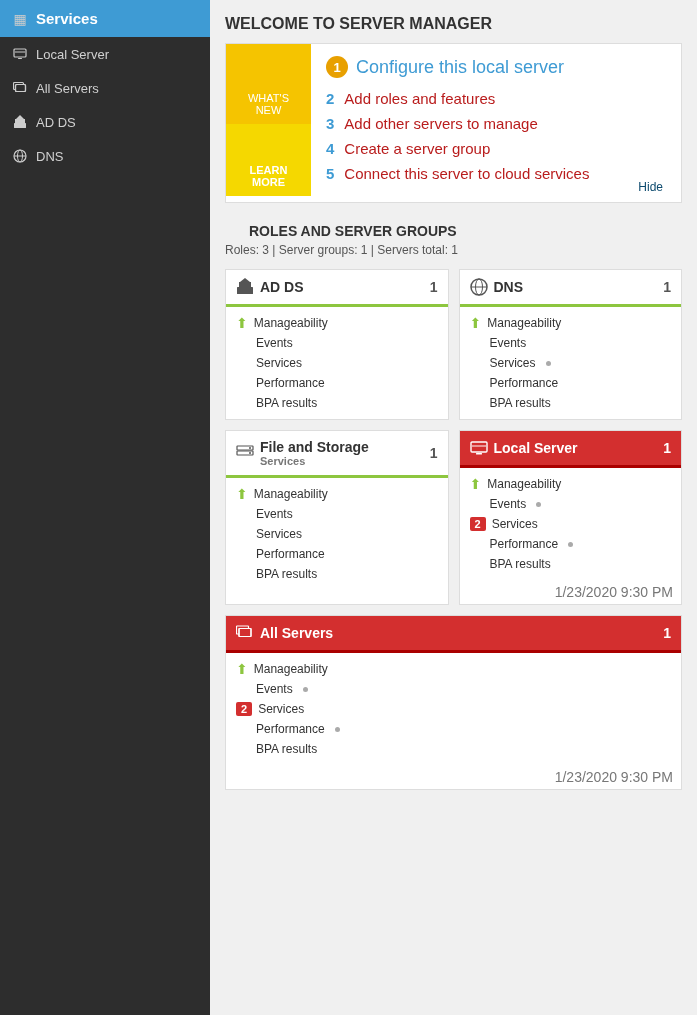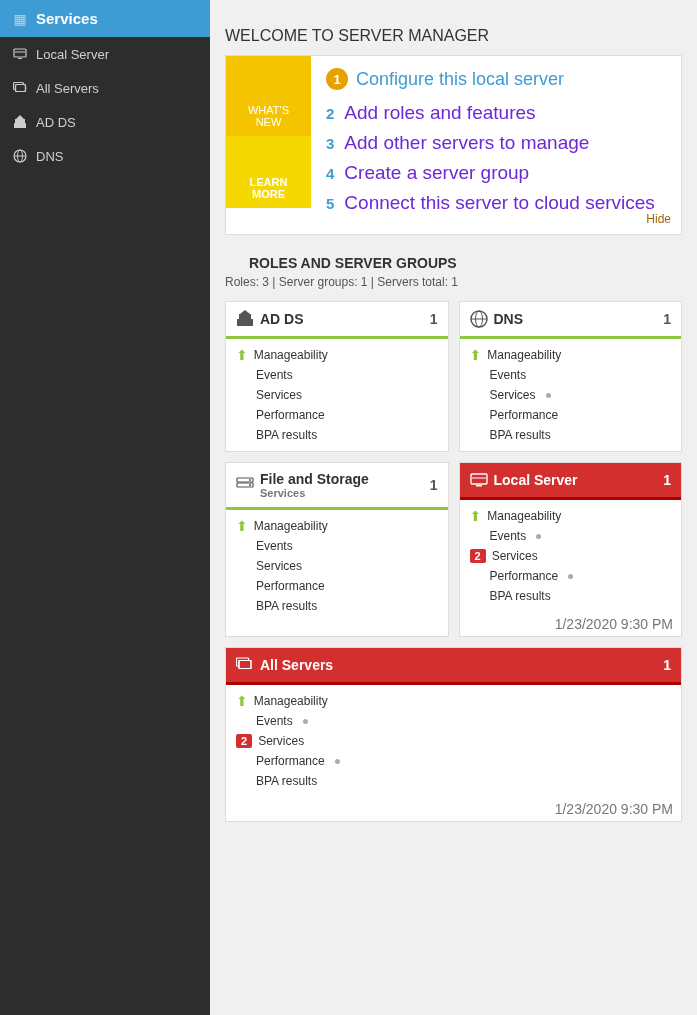--- a/index.html
+++ b/index.html
@@ -49,25 +49,24 @@
     .main-content {
       flex: 1;
       background: #f0f0f0;
       padding: 15px 15px;
       overflow-y: auto;
     }
 
     
     .welcome-title {
       font-size: 16px;
-      font-weight: normal;
+      font-weight: bold;
       color: #333;
       margin-bottom: 10px;
       text-transform: uppercase;
-      margin-top: 12px;
     }
     .welcome-card {
       background: white;
       border: 1px solid #ddd;
       display: flex;
       margin-bottom: 20px;
     }
     .welcome-sidebar {
       width: 85px;
       display: flex;
@@ -109,26 +108,26 @@
       font-size: 15px;
       font-weight: bold;
       margin-right: 4px;
     }
     .step-item {
       display: flex;
       align-items: center;
       gap: 6px;
       margin-bottom: 8px;
     }
-    .step-link { color: #6d28d9; text-decoration: none; font-size: 19px; }
+    .step-link { color: #b91c1c; text-decoration: none; font-size: 15px; }
     .hide-link {
       position: absolute;
       bottom: 8px;
-      right: 10px;
-      color: #a16207;
+      right: 18px;
+      color: #0c4a6e;
       font-size: 12px;
       cursor: pointer;
     }
 
     
     .roles-title {
       font-size: 14px;
       font-weight: bold;
       color: #333;
       text-transform: uppercase;

